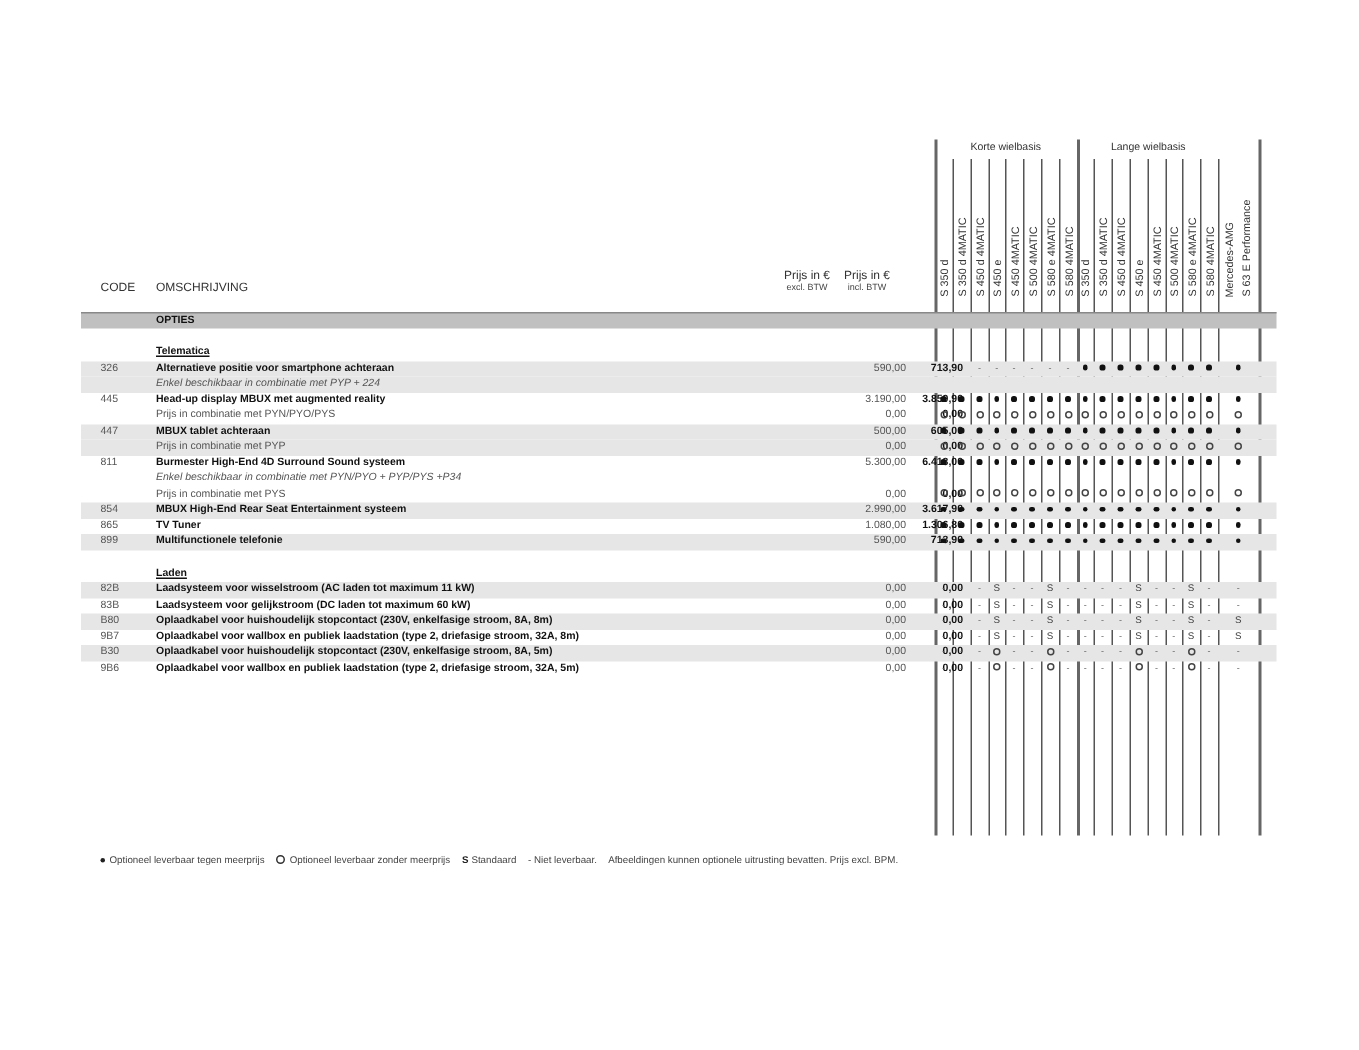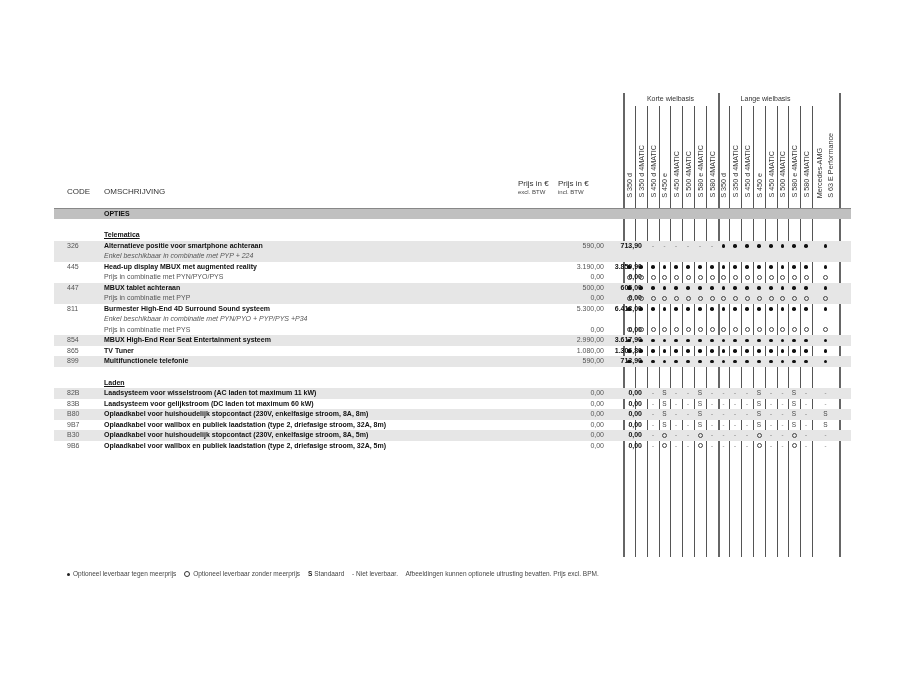--- a/index.html
+++ b/index.html
@@ -1,21 +1,21 @@
 <!DOCTYPE html>
 <html><head>
 <meta charset="utf-8">
 <style>
   html, body { margin:0; padding:0; background:#ffffff; }
   body { width:906px; height:700px; position:relative; overflow:hidden;
          font-family:"Liberation Sans", sans-serif; color:#222; }
   .abs { position:absolute; }
   .hdr-code { left:67px; top:187px; font-size:8px; color:#333; }
   .hdr-desc { left:104px; top:187px; font-size:8px; color:#333; }
-  .hdr-price { font-size:8px; color:#333; text-align:left; line-height:9px; }
+  .hdr-price { font-size:8px; color:#333; text-align:center; line-height:9px; }
   .hdr-price small { display:block; font-size:6px; color:#444; }
   .group-label { font-size:7px; color:#333; top:95px; text-align:center; }
   .vline { position:absolute; width:1px; background:#555; }
   .vline.thick { background:#666; width:1.5px; }
   .model-label { position:absolute; font-size:7.2px; color:#333;
                  writing-mode:vertical-rl; transform:rotate(180deg);
                  white-space:nowrap; line-height:11px; bottom:502px; }
   .section-bar { left:54px; top:208px; width:797px; height:11px; background:#c0c0c0;
                  border-top:1.5px solid #888; box-sizing:border-box; }
   .section-bar span { position:absolute; left:50px; top:1px; font-size:7px; font-weight:bold; color:#111; }

